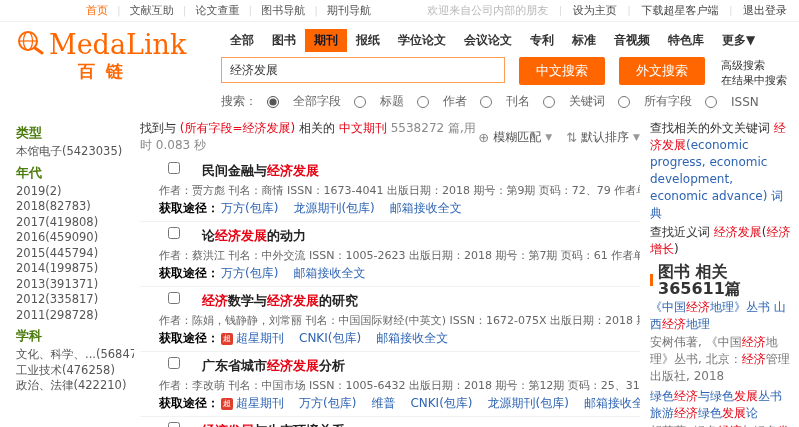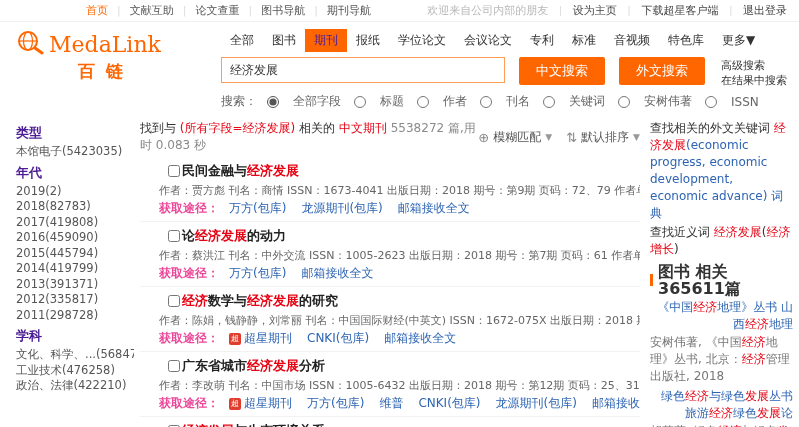--- a/index.html
+++ b/index.html
@@ -15,68 +15,68 @@
   .top-link{color:#555;cursor:pointer;white-space:nowrap;}
   .nav-left .top-link.active{color:var(--accent);}
   .nav-left .top-link + .top-link::before{content:"|";color:#ddd;margin:0 9px;}
   .welcome{color:#b9b9b9;white-space:nowrap;}
   .nav-right .top-link{color:#444;font-family:Liberation Mono, monospace;}
   .nav-right .top-link::before{content:"|";color:#ddd;margin:0 9px;}
   
   .header{display:flex;padding:7px 12px 4px 16px;}
   .logo{width:205px;flex-shrink:0;color:var(--accent);}
   .logo-row{display:flex;align-items:center;gap:5px;}
-  .logo-name{font-family:"DejaVu Serif","Liberation Serif",serif;font-size:22px;line-height:28px;}
+  .logo-name{font-family:"DejaVu Serif","Liberation Serif",serif;font-size:27px;line-height:28px;}
   .logo-sub{font-size:17px;font-weight:bold;letter-spacing:11px;margin-left:62px;line-height:20px;}
   .header-center{flex:1;min-width:0;}
   .tabs{display:flex;align-items:center;font-size:12px;color:#333;margin-bottom:5px;}
-  .tab{padding:3px 9px;cursor:pointer;white-space:nowrap;}
-  .tab.active{background:var(--accent);color:#4c1d95;}
+  .tab{padding:3px 9px;cursor:pointer;white-space:nowrap;font-weight:bold;}
+  .tab.active{background:var(--accent);color:#0f172a;}
   .search-row{display:flex;align-items:flex-start;}
   .search-input{width:300px;height:26px;border:1px solid #ff9d57;padding:0 8px;font-size:12px;
     color:#333;outline:none;font-family:inherit;}
   .btn{height:28px;padding:0 17px;background:var(--accent);color:#fff;border:none;font-size:13px;
     margin-left:14px;cursor:pointer;border-radius:2px;font-family:inherit;white-space:nowrap;}
   .search-side{margin-left:16px;font-size:11px;color:#333;line-height:15px;padding-top:1px;}
   .search-side div{cursor:pointer;white-space:nowrap;}
   .scope-row{margin-top:5px;font-size:12px;color:#666;display:flex;align-items:center;}
   .scope-row .lbl{margin-right:10px;}
   .scope-row label{display:inline-flex;align-items:center;gap:14px;margin-right:13px;cursor:pointer;white-space:nowrap;}
   .scope-row input{width:12px;height:12px;margin:0;accent-color:#555;}
   
   .content{display:flex;height:330px;overflow:hidden;}
   .sidebar{width:134px;flex-shrink:0;padding:6px 0 0 16px;overflow:hidden;}
-  .side-h{font-size:13px;font-weight:bold;color:#4c1d95;margin:4px 0 2px;}
+  .side-h{font-size:13px;font-weight:bold;color:#4d7c0f;margin:4px 0 2px;}
   .sidebar .li-item{font-size:11.5px;color:#555;line-height:15.5px;cursor:pointer;white-space:nowrap;}
   .main{flex:1;min-width:0;padding:6px 4px 0 6px;overflow:hidden;}
   .summary-row{display:flex;justify-content:space-between;align-items:center;font-size:12px;
     color:#333;margin-bottom:3px;}
   .seg-r{color:var(--highlight);}
   .seg-b{color:var(--link);cursor:pointer;}
   .seg-g{color:#8a8a8a;}
   .controls{display:flex;align-items:center;gap:14px;color:#555;font-size:12px;flex-shrink:0;}
   .ctrl{display:flex;align-items:center;gap:4px;cursor:pointer;white-space:nowrap;}
   .ctrl-icon{color:#888;font-size:13px;}
   .caret{font-size:9px;color:#999;}
   .result{padding:5px 0 4px;border-bottom:1px solid #f2f2f2;}
-  .r-title{display:flex;align-items:center;gap:2px;font-size:13px;font-weight:bold;color:#222;
+  .r-title{display:flex;gap:22px;font-size:13px;font-weight:bold;color:#222;
     cursor:pointer;white-space:nowrap;overflow:hidden;padding-left:28px;}
   .r-title input{width:12px;height:12px;margin:0;flex-shrink:0;}
   .r-meta{margin:3px 0 2px 19px;font-size:11px;color:#666;white-space:nowrap;overflow:hidden;}
   .r-access{margin-left:19px;font-size:12px;display:flex;align-items:center;white-space:nowrap;overflow:hidden;}
-  .r-access-label{font-weight:bold;color:#ec4899;margin-right:10px;}
+  .r-access-label{font-weight:bold;color:#000000;margin-right:2px;}
   .src-link{color:var(--link);margin-right:15px;cursor:pointer;display:inline-flex;align-items:center;gap:3px;}
   .cx-icon{width:12px;height:12px;background:#e03e2d;color:#fff;font-size:8px;display:inline-flex;
     align-items:center;justify-content:center;border-radius:2px;flex-shrink:0;}
   
   .rightbar{width:155px;flex-shrink:0;padding:6px 6px 0 6px;font-size:12px;line-height:17px;overflow:hidden;}
   .rb-line{color:#333;margin-bottom:2px;word-break:break-word;}
   .rb-head{display:flex;align-items:center;font-weight:bold;color:#333;font-size:16px;margin:5px 0 2px;}
   .rb-bar{width:3px;height:12px;background:var(--accent);margin-right:5px;flex-shrink:0;}
-  .rb-entry-title{color:var(--link);cursor:pointer;margin-bottom:1px;word-break:break-word;text-align:right;}
+  .rb-entry-title{color:var(--link);cursor:pointer;margin-bottom:1px;word-break:break-word;}
   .rb-entry-by{color:#777;margin-bottom:3px;word-break:break-word;}
 </style>
 </head>
 <body>
 
 <div class="topbar">
   <div class="nav-left">
       <div class="top-link active">首页</div>
       <div class="top-link">文献互助</div>
       <div class="top-link">论文查重</div>
@@ -149,21 +149,21 @@
           <label>
             <input type="radio" name="scope" style="">
             <span>刊名</span>
           </label>
           <label>
             <input type="radio" name="scope" style="">
             <span>关键词</span>
           </label>
           <label>
             <input type="radio" name="scope" style="">
-            <span>安树伟著</span>
+            <span>所有字段</span>
           </label>
           <label>
             <input type="radio" name="scope" style="">
             <span>ISSN</span>
           </label>
         </span>
     </div>
   </div>
 </div>
 
@@ -174,21 +174,21 @@
     <div>
         <div class="li-item">本馆电子(5423035)</div>
       </div>
     <div class="side-h">年代</div>
     <div>
         <div class="li-item">2019(2)</div>
         <div class="li-item">2018(82783)</div>
         <div class="li-item">2017(419808)</div>
         <div class="li-item">2016(459090)</div>
         <div class="li-item">2015(445794)</div>
-        <div class="li-item">2014(419799)</div>
+        <div class="li-item">2014(199875)</div>
         <div class="li-item">2013(391371)</div>
         <div class="li-item">2012(335817)</div>
         <div class="li-item">2011(298728)</div>
       </div>
     <div class="side-h">学科</div>
     <div>
         <div class="li-item">文化、科学、...(568475)</div>
         <div class="li-item">工业技术(476258)</div>
         <div class="li-item">政治、法律(422210)</div>
       </div>

